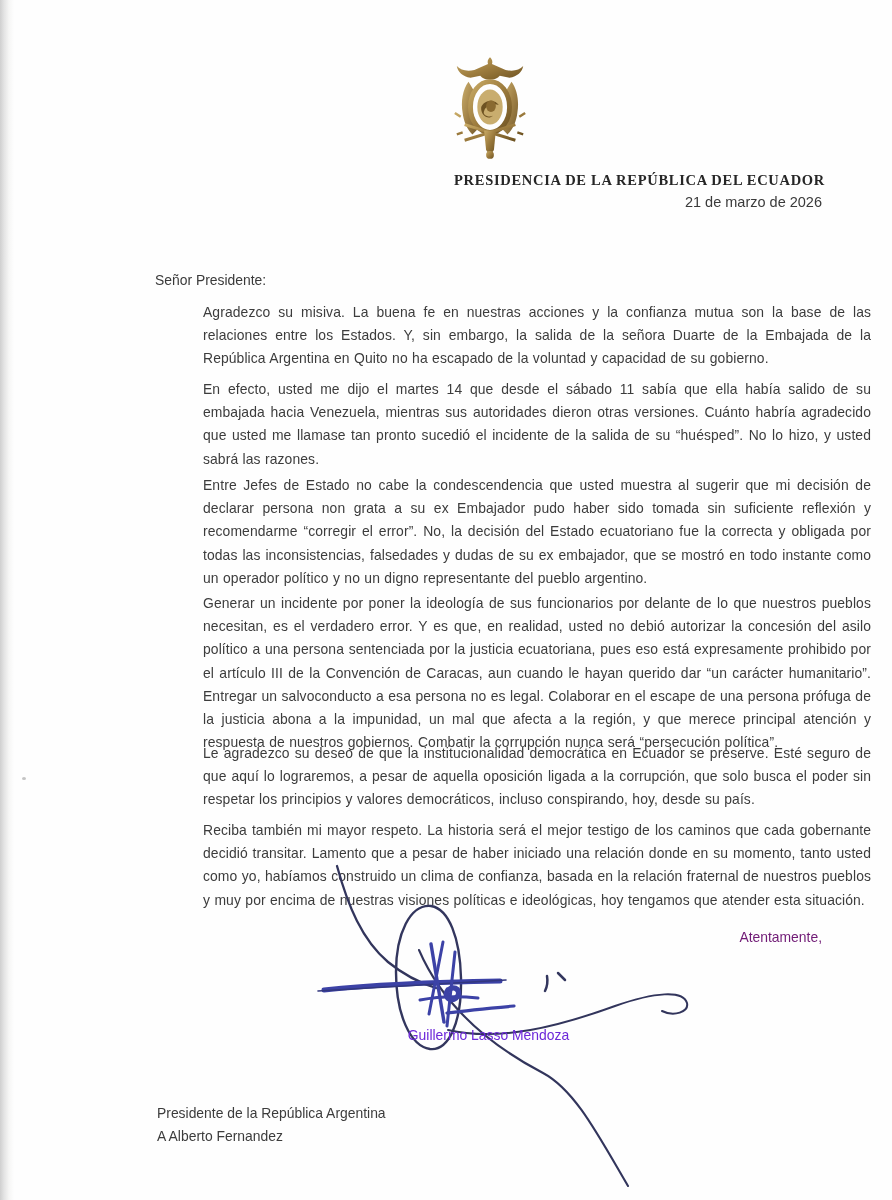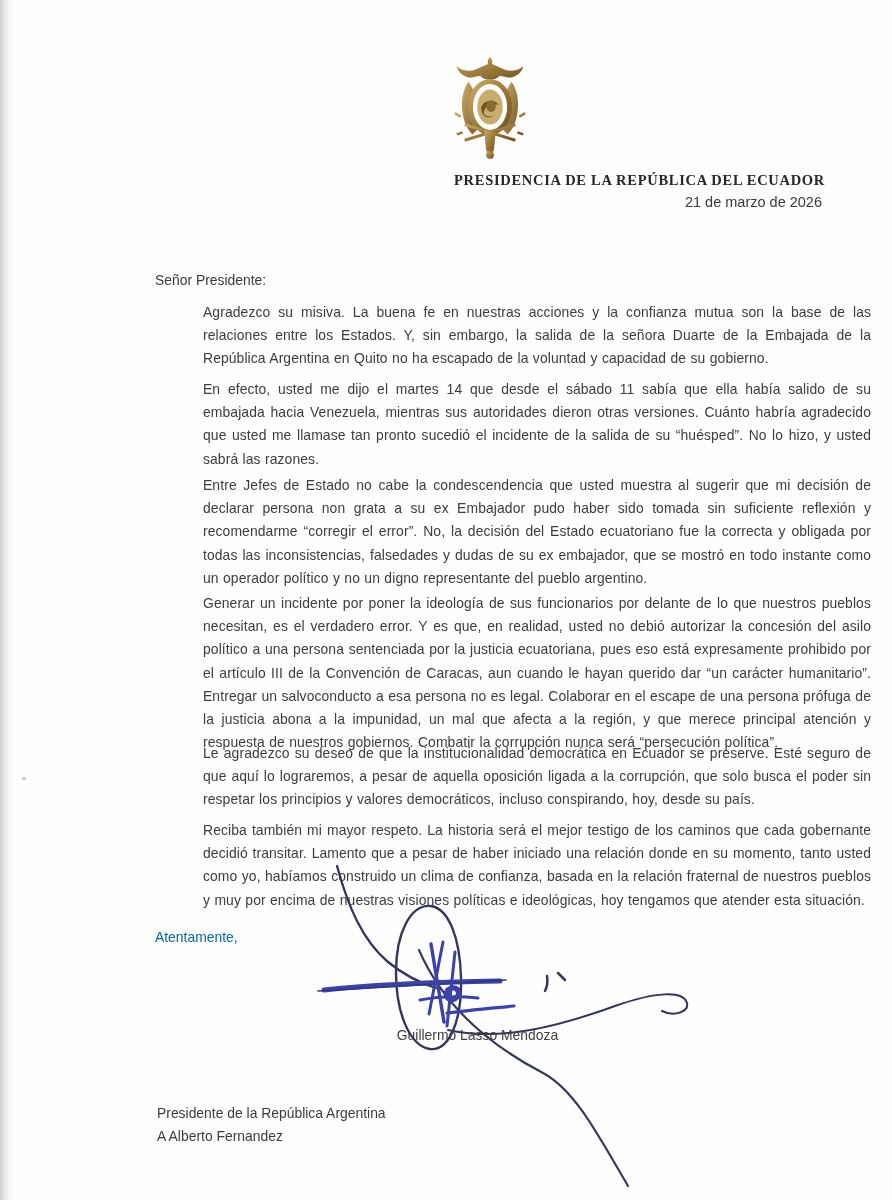--- a/index.html
+++ b/index.html
@@ -39,26 +39,26 @@
   }
   .para{
     position:absolute;left:155px;width:668px;
     font-size:13.9px;line-height:23.2px;
     text-align:justify;color:#3c3c3c;
     letter-spacing:0.1px;word-spacing:0.4px;margin-left:48px;
   }
   .p1{top:301px;} .p2{top:378px;} .p3{top:474px;}
   .p4{top:592px;} .p5{top:742px;} .p6{top:819px;}
   .valediction{
-    position:absolute;left:155px;top:929px;width:667px;text-align:left;
-    font-size:13.9px;color:#0369a1;
+    position:absolute;left:155px;top:929px;width:667px;text-align:right;
+    font-size:13.9px;color:#701a75;
   }
   .signer-block{
-    position:absolute;left:144px;top:1025px;width:667px;text-align:center;
-    font-size:13.9px;line-height:21px;color:#404040;
+    position:absolute;left:155px;top:1025px;width:667px;text-align:center;
+    font-size:13.9px;line-height:21px;color:#6d28d9;
   }
   .recipient{
     position:absolute;left:157px;top:1102px;
     font-size:13.9px;line-height:23px;color:#3c3c3c;
   }
   .signature-svg{
     position:absolute;left:280px;top:856px;width:440px;height:344px;
     pointer-events:none;
   }
 </style>

